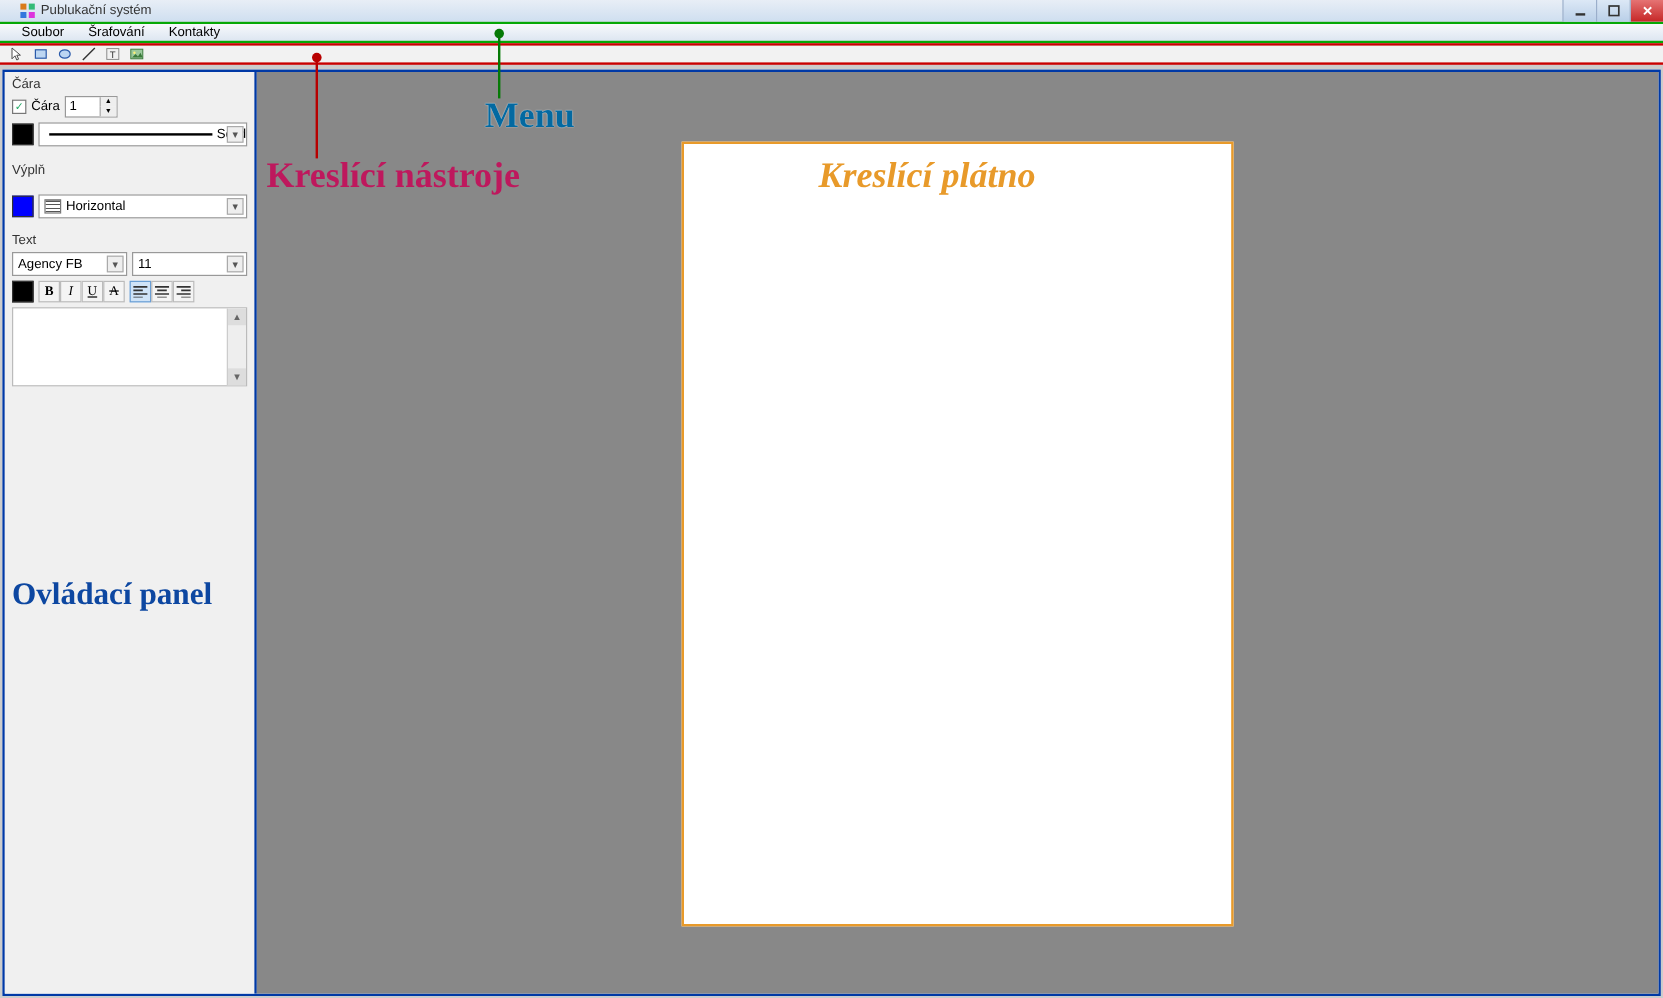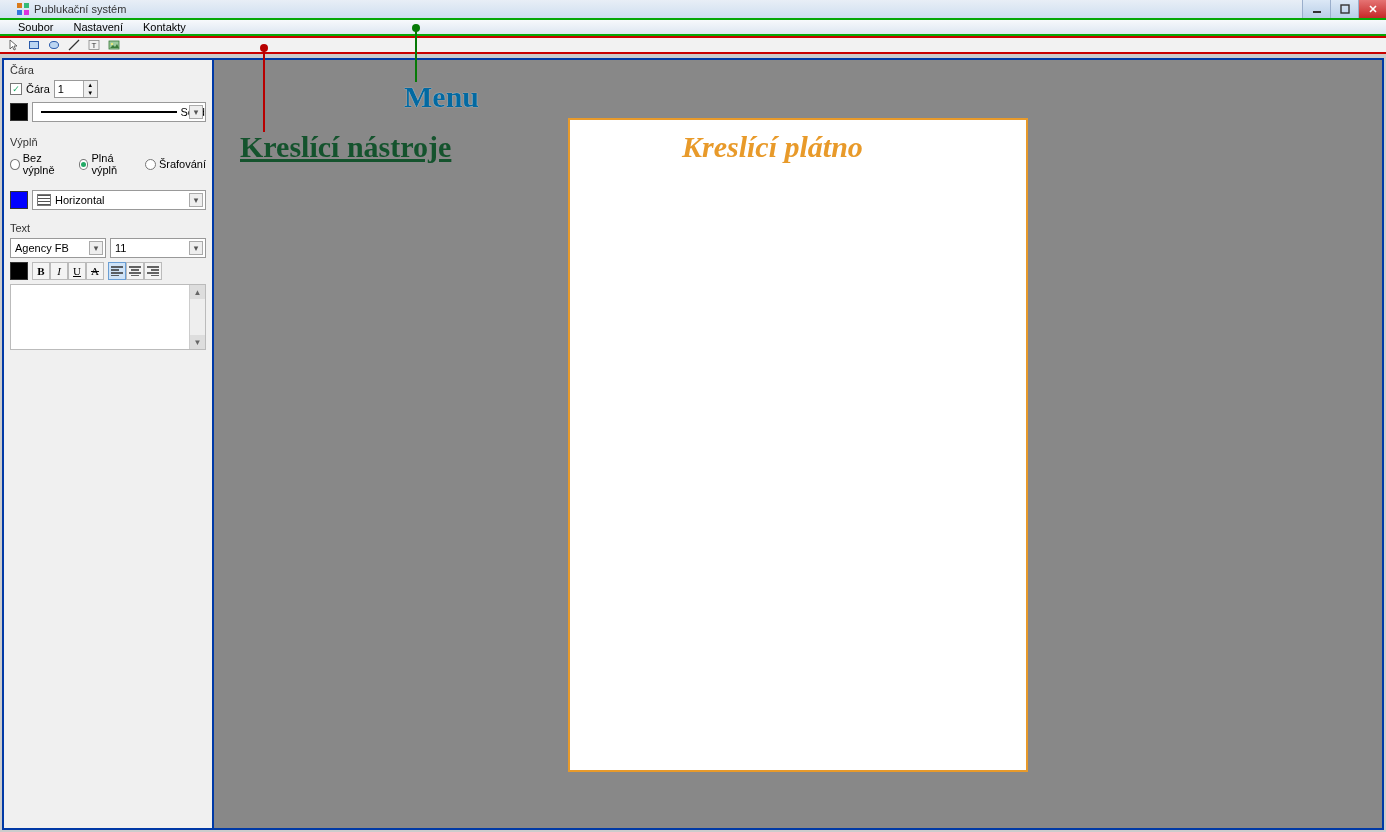--- a/index.html
+++ b/index.html
@@ -55,21 +55,21 @@
 .fmtbtn.sel { background:#cfe3f7; border-color:#6a9ed4; }
 
 .textarea { margin-top:4px; height:66px; border:1px solid #bbb; background:#fff; position:relative; }
 .textarea .scr { position:absolute; right:0; top:0; bottom:0; width:16px; background:#eee; border-left:1px solid #ccc; }
 .textarea .scr .arr { height:14px; background:#ddd; display:flex; align-items:center; justify-content:center; font-size:8px; color:#666; }
 .textarea .scr .arr:last-child { position:absolute; bottom:0; width:100%; }
 
 
 .annot { position:absolute; font-family:"Times New Roman", serif; font-weight:bold; font-size:30px; white-space:nowrap; pointer-events:none; }
 .annot.menu { color:#0369a1; left:404px; top:80px; text-shadow:0 0 1px #fff; }
-.annot.tools { color:#14532d; left:240px; top:130px;text-decoration:underline; }
+.annot.tools { color:#be185d; left:222px; top:130px; }
 .annot.panel { color:#0d47a1; left:6px; top:420px; font-size:26px; }
 .annot.canvas { color:#e89a2a; left:682px; top:130px;font-style:italic; }
 
 
 .callout { position:absolute; background:transparent; pointer-events:none; }
 .callout .stem { position:absolute; background:currentColor; }
 .callout .dot { position:absolute; width:8px; height:8px; border-radius:50%; background:currentColor; }
 
 
 .page { position:absolute; left:568px; top:118px; width:460px; height:654px; background:#fff; border:2px solid #e89a2a; }
@@ -102,21 +102,21 @@
     <div class="winbtn close">
         <svg viewBox="0 0 10 10">
           <path d="M2 2 L8 8 M8 2 L2 8" stroke="#fff" stroke-width="1.6"></path>
         </svg>
       </div>
   </div>
 </div>
 
 <div class="menubar">
   <span class="mitem">Soubor</span>
-  <span class="mitem">Nastavení</span>
+  <span class="mitem">Šrafování</span>
   <span class="mitem">Kontakty</span>
 </div>
 
 <div class="toolbar">
   <div class="toolbtn">
       <svg viewBox="0 0 12 12">
         <path d="M2 1 L2 10 L4.5 7.5 L6 11 L7.5 10.3 L6 7 L9 7 Z" fill="#fff" stroke="#444" stroke-width="0.8"></path>
       </svg>
     </div>
   <div class="toolbtn">
@@ -168,34 +168,20 @@
     <div class="row">
       <div class="colorchip" style="background:#000"></div>
       <div class="dropdown">
         <div class="linesample"></div>
         <span>Solid</span>
         <span class="ddarrow"></span>
       </div>
     </div>
 
     <div class="grouplabel" style="margin-top:14px">Výplň</div>
-    <div class="row" style="gap:10px">
-      <label class="radio">
-          <span class="rb"></span>
-          <span>Bez výplně</span>
-        </label>
-      <label class="radio">
-          <span class="rb sel"></span>
-          <span>Plná výplň</span>
-        </label>
-      <label class="radio">
-          <span class="rb"></span>
-          <span>Šrafování</span>
-        </label>
-    </div>
     <div class="row" style="margin-top:14px">
       <div class="colorchip" style="background:#0000ff"></div>
       <div class="dropdown">
         <span style="display:inline-block;width:14px;height:12px;border:1px solid #777;margin-right:4px;background:repeating-linear-gradient(#555,#555 1px,#fff 1px,#fff 3px)"></span>
         <span>Horizontal</span>
         <span class="ddarrow"></span>
       </div>
     </div>
 
     <div class="grouplabel" style="margin-top:12px">Text</div>
@@ -232,20 +218,21 @@
           </svg>
         </div>
     </div>
     <div class="textarea">
       <div class="scr">
         <div class="arr">▲</div>
         <div class="arr">▼</div>
       </div>
     </div>
 
+    <div class="annot panel">Ovládací panel</div>
   </div>
 
   <div class="canvasarea">
     
   </div>
 
 </div>
 
 <div class="page"></div>
 

